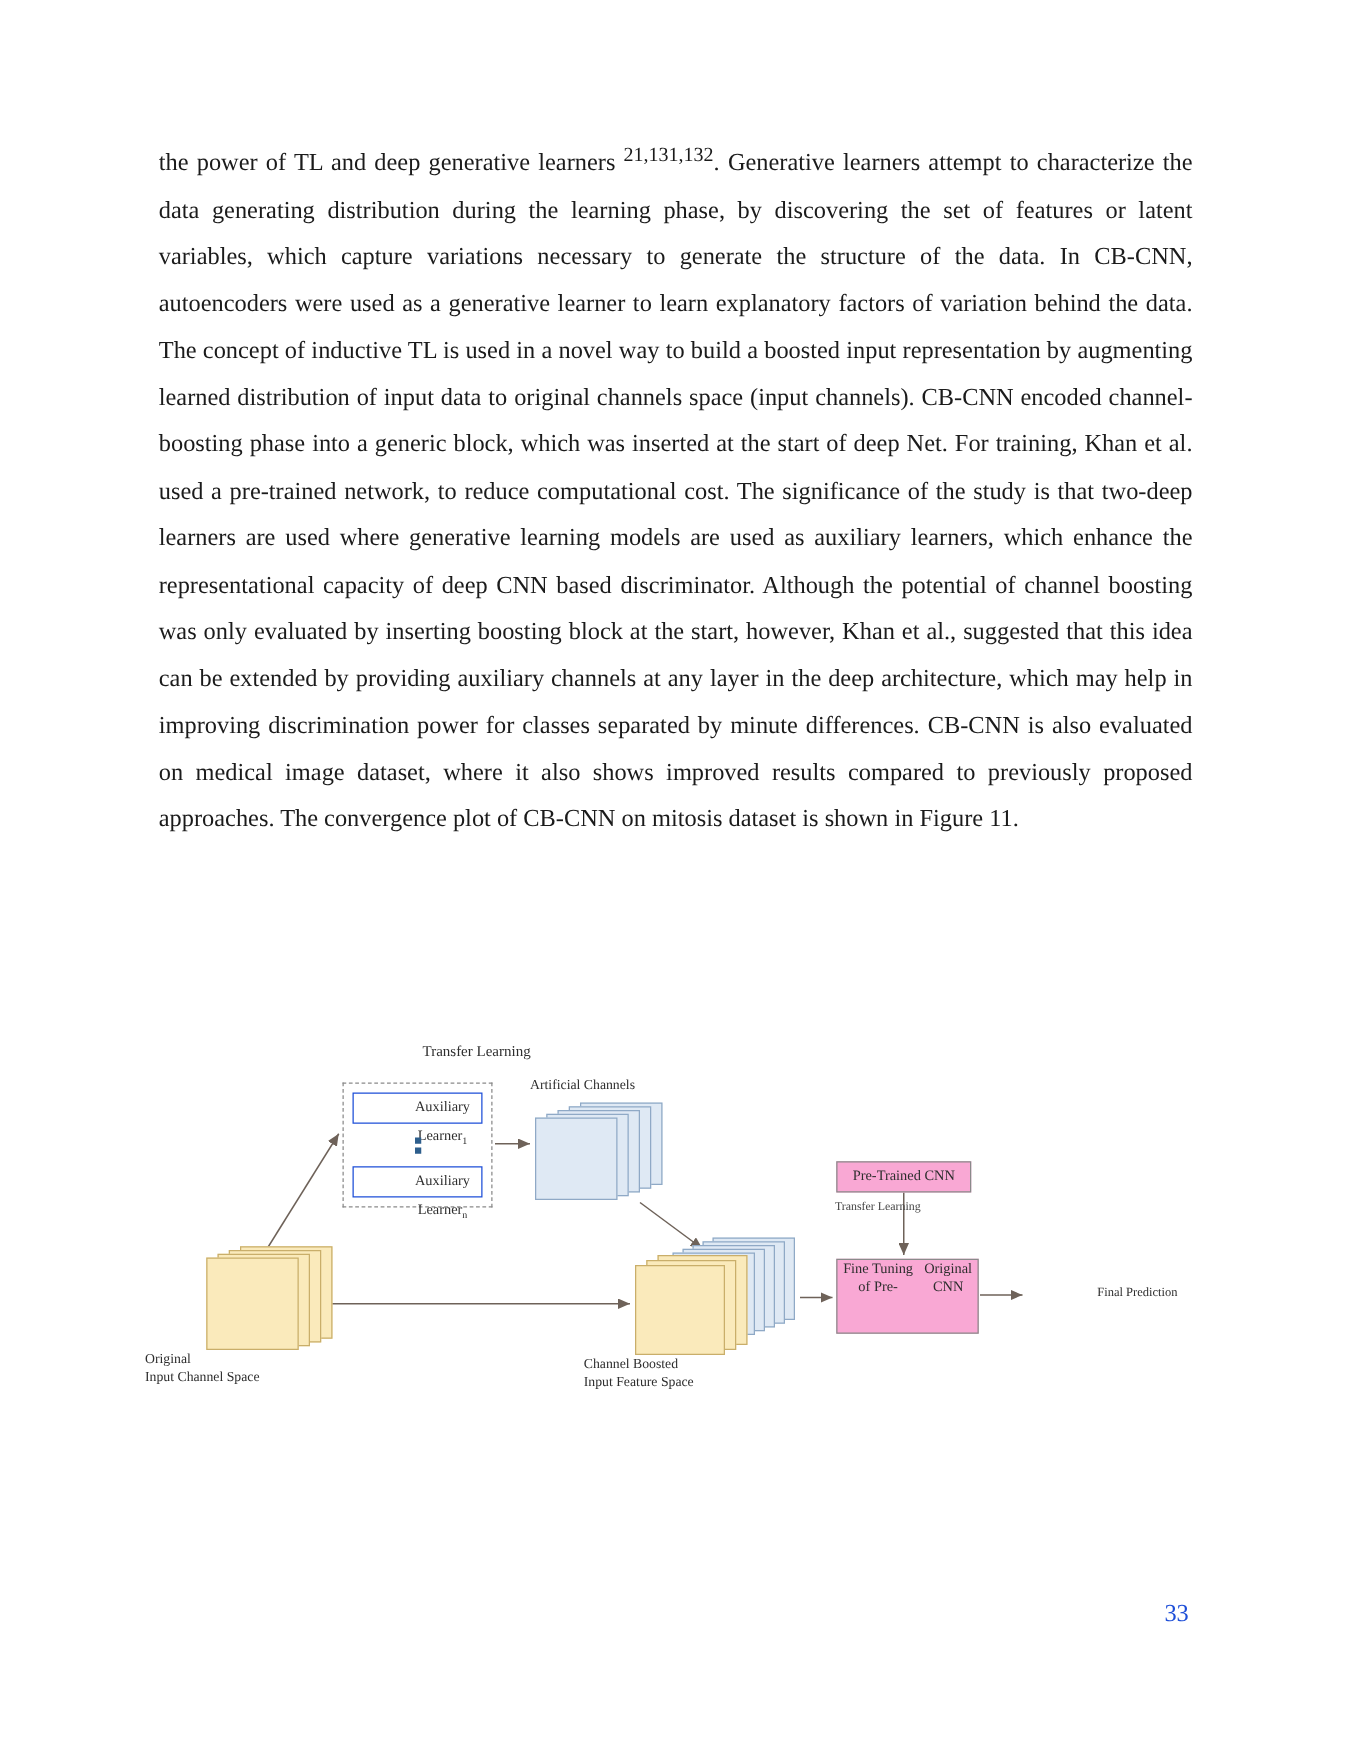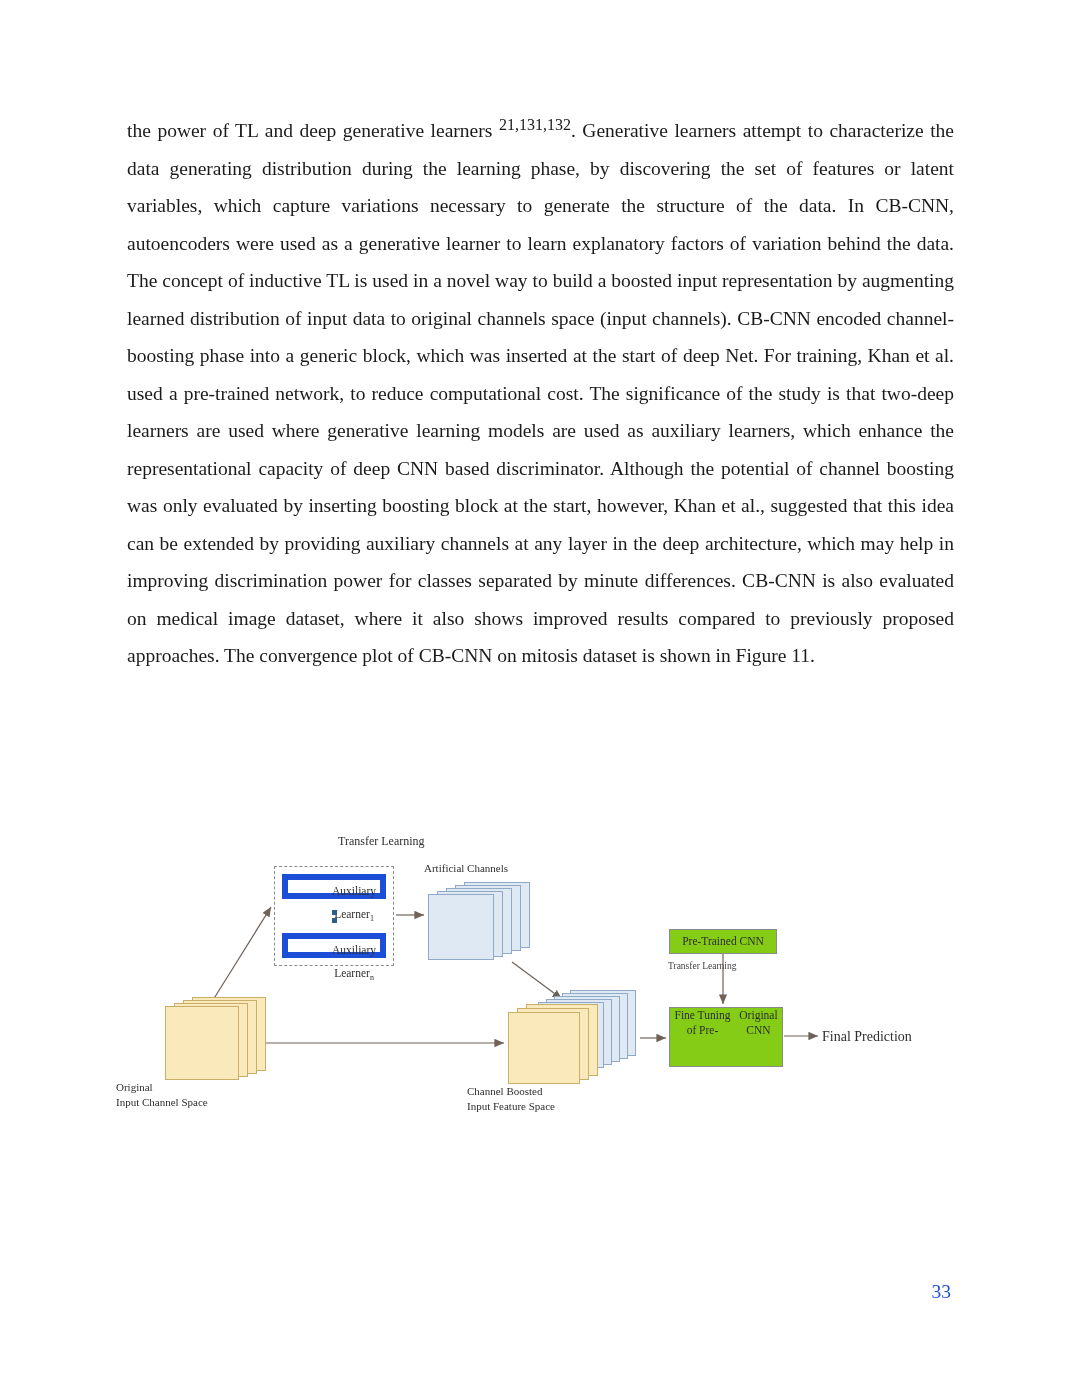--- a/index.html
+++ b/index.html
@@ -11,33 +11,33 @@
              font-size:19.5px;line-height:37.5px;text-align:justify;}
   .body-text sup{font-size:16px;line-height:0;vertical-align:super;}
 
   
   .fig-label{position:absolute;text-align:left;color:#2e2e2e;}
   .lbl-tl-top{left:338px;top:834px;width:140px;font-size:12px;}
   .lbl-artificial{left:424px;top:862px;width:140px;font-size:11px;}
   .lbl-tl-small{left:668px;top:961px;width:110px;font-size:9.5px;color:#444;}
   .lbl-original{left:116px;top:1080px;width:162px;font-size:11px;line-height:15px;}
   .lbl-boosted{left:467px;top:1084px;width:162px;font-size:11px;line-height:15px;}
-  .lbl-final{left:822px;top:1029px;width:120px;font-size:14px;text-align:left;}
+  .lbl-final{left:822px;top:1029px;width:120px;font-size:10px;text-align:right;}
 
   .dashed-box{position:absolute;left:274px;top:866px;width:120px;height:100px;
               border:1.3px dashed #8a8a8a;box-sizing:border-box;background:transparent;
               display:flex;flex-direction:column;justify-content:space-between;
               align-items:stretch;padding:7px;}
-  .aux-box{border:6px solid #1d4ed8;background:#fff;height:25px;line-height:23px;
+  .aux-box{border:1px solid #1d4ed8;background:#fff;height:25px;line-height:23px;
            font-size:11.5px;text-align:center;box-sizing:border-box;color:#2e2e2e;padding-left:40px;}
   .aux-box sub{font-size:8px;}
   .dots{display:flex;flex-direction:column;align-items:center;gap:3px;margin:1px 0;}
   .dots .dot{width:5px;height:5px;background:var(--dots-blue,#2d5e8c);}
 
-  .cnn-box{position:absolute;border:1px solid #8a8a8a;background:#84cc16;box-sizing:border-box;
+  .cnn-box{position:absolute;border:1px solid #8a8a8a;background:#f9a8d4;box-sizing:border-box;
            font-size:11.5px;color:#2e2e2e;text-align:center;}
   .pretrained-box{left:669px;top:929px;width:108px;height:25px;line-height:23px;}
   .finetune-box{left:669px;top:1007px;width:114px;height:60px;display:flex;
                 flex-direction:row;justify-content:center;line-height:15px;}
 
   .sq{position:absolute;box-sizing:border-box;}
   .sq.yellow{background:var(--yellow-fill,#faeabb);border:1px solid var(--yellow-border,#c9ae6a);}
   .sq.blue{background:var(--blue-fill,#dfe9f4);border:1px solid var(--blue-border,#8fa9c6);}
 
   .arrows{position:absolute;left:0;top:0;width:1080px;height:1397px;pointer-events:none;}

